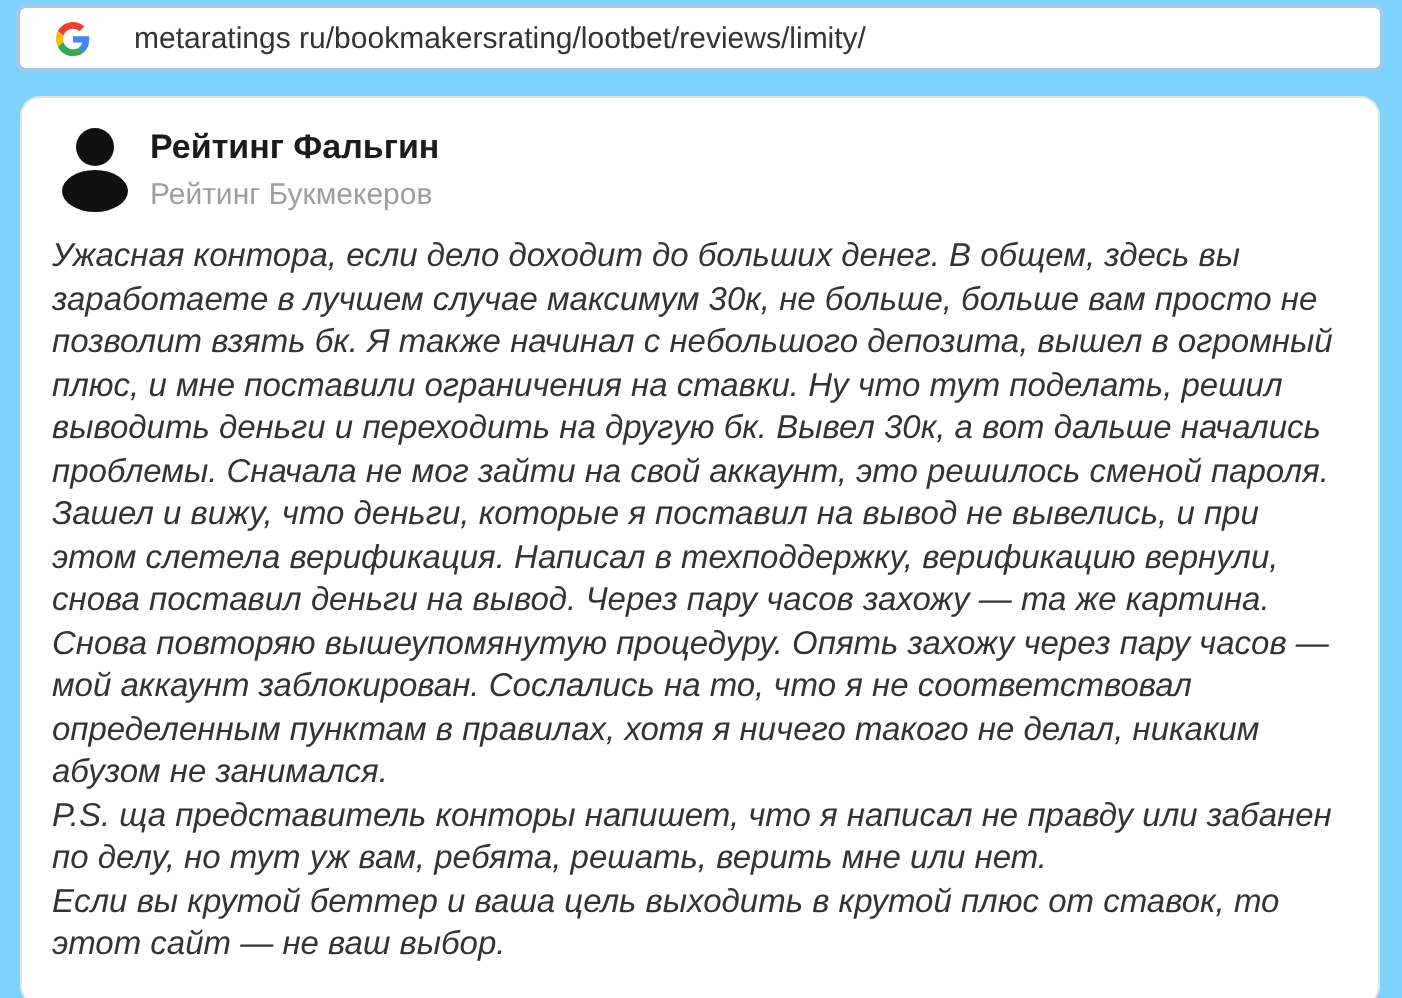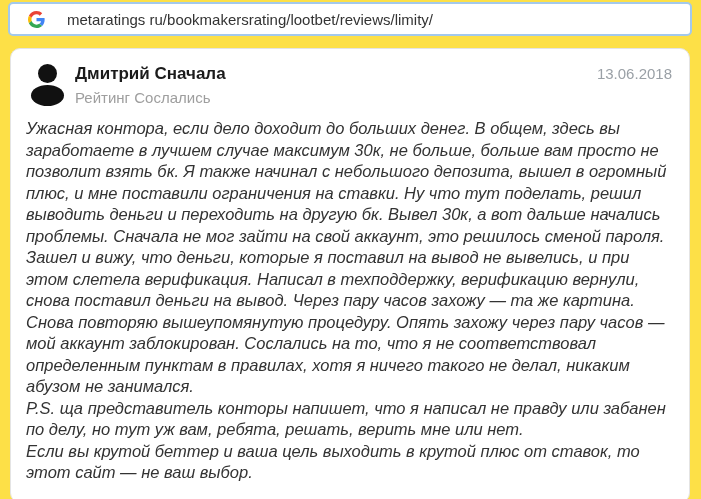--- a/index.html
+++ b/index.html
@@ -5,21 +5,21 @@
   html, body {
     margin: 0;
     padding: 0;
     background: #ffffff;
     font-family: "Liberation Sans", sans-serif;
   }
   .page {
     position: relative;
     width: 701px;
     height: 499px;
-    background: #fde047;
+    background: #7dd3fc;
     overflow: hidden;
   }
   .url-bar {
     position: absolute;
     left: 8px;
     top: 2px;
     width: 684px;
     height: 34px;
     box-sizing: border-box;
     background: #ffffff;
@@ -122,24 +122,23 @@
     <span class="url-text">metaratings ru/bookmakersrating/lootbet/reviews/limity/</span>
   </div>
 
   <div class="card">
     <div class="card-header">
       <div class="avatar">
         <div class="avatar-head"></div>
         <div class="avatar-body"></div>
       </div>
       <div class="author-block">
-        <div class="author-name">Дмитрий Сначала</div>
-        <div class="author-source">Рейтинг Сослались</div>
+        <div class="author-name">Рейтинг Фальгин</div>
+        <div class="author-source">Рейтинг Букмекеров</div>
       </div>
-      <div class="review-date">13.06.2018</div>
     </div>
     <div class="review-body">
       <p>Ужасная контора, если дело доходит до больших денег. В общем, здесь вы заработаете в лучшем случае максимум 30к, не больше, больше вам просто не позволит взять бк. Я также начинал с небольшого депозита, вышел в огромный плюс, и мне поставили ограничения на ставки. Ну что тут поделать, решил выводить деньги и переходить на другую бк. Вывел 30к, а вот дальше начались проблемы. Сначала не мог зайти на свой аккаунт, это решилось сменой пароля. Зашел и вижу, что деньги, которые я поставил на вывод не вывелись, и при этом слетела верификация. Написал в техподдержку, верификацию вернули, снова поставил деньги на вывод. Через пару часов захожу — та же картина. Снова повторяю вышеупомянутую процедуру. Опять захожу через пару часов — мой аккаунт заблокирован. Сослались на то, что я не соответствовал определенным пунктам в правилах, хотя я ничего такого не делал, никаким абузом не занимался.</p>
       <p>P.S. ща представитель конторы напишет, что я написал не правду или забанен по делу, но тут уж вам, ребята, решать, верить мне или нет.</p>
       <p>Если вы крутой беттер и ваша цель выходить в крутой плюс от ставок, то этот сайт — не ваш выбор.</p>
     </div>
   </div>
 
 </div>
 

